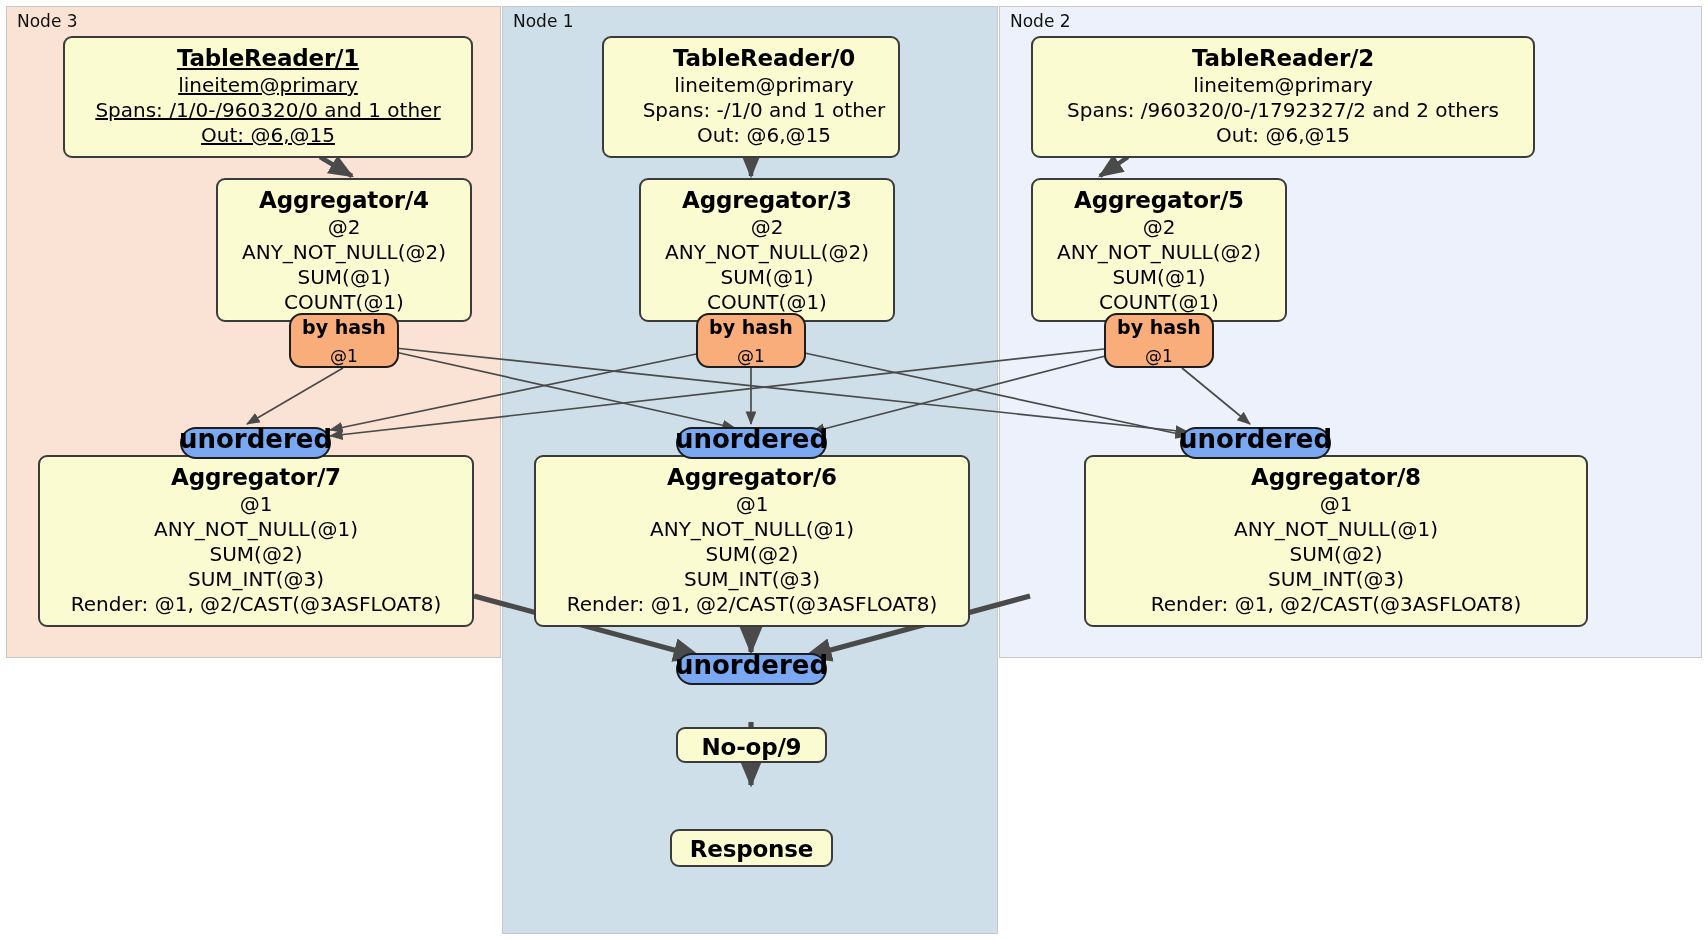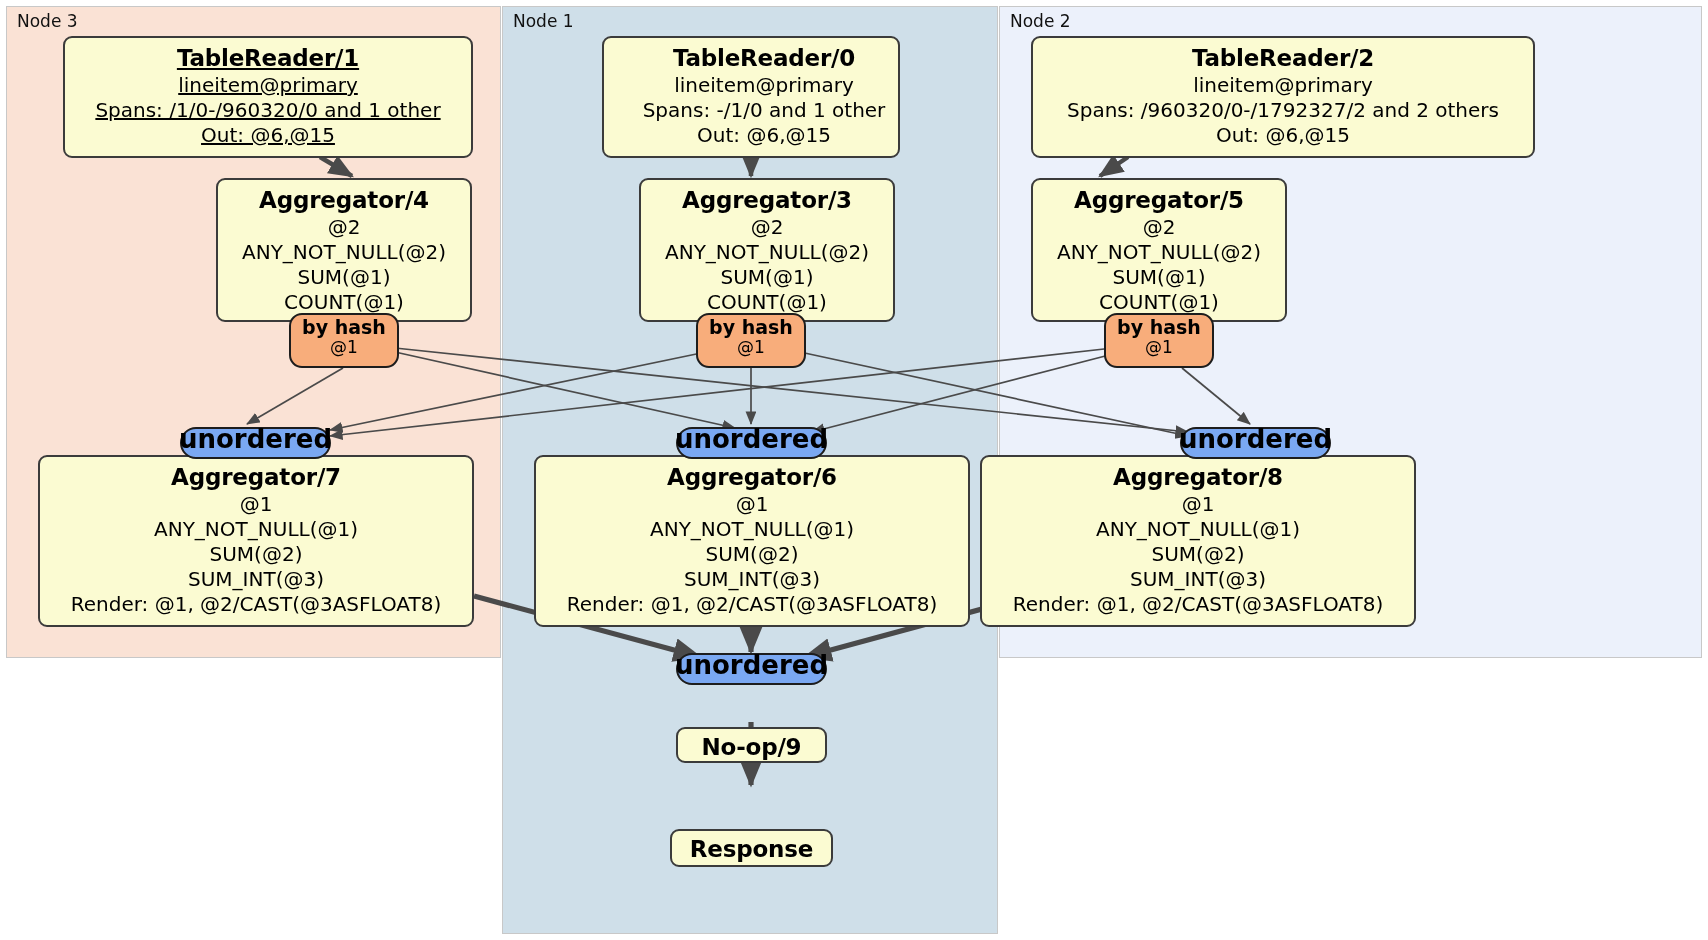--- a/index.html
+++ b/index.html
@@ -66,21 +66,21 @@
     box-sizing: border-box;
     border: 2px solid #1d1d1d;
     border-radius: 16px;
     text-align: center;
     color: #000000;
     font-weight: bold;
     z-index: 9;
     display: flex;
     flex-direction: column;
     align-items: center;
-    justify-content: flex-start;
+    justify-content: space-between;
   }
   .pill.hash {
     background: #f8ad7b;
     border-radius: 13px;
     padding-top: 2px;
   }
   .pill.hash .t1 {
     font-size: 19px;
     line-height: 21px;
     font-weight: bold;
@@ -242,21 +242,21 @@
 
   <div class="pbox" style="left:534px; top:455px; width:436px; height:172px;">
     <div class="ttl">Aggregator/6</div>
     <div class="ln">@1</div>
     <div class="ln">ANY_NOT_NULL(@1)</div>
     <div class="ln">SUM(@2)</div>
     <div class="ln">SUM_INT(@3)</div>
     <div class="ln">Render: @1, @2/CAST(@3ASFLOAT8)</div>
   </div>
 
-  <div class="pbox" style="left:980px; top:455px; width:436px; height:172px;">
+  <div class="pbox" style="left:1084px; top:455px; width:504px; height:172px;">
     <div class="ttl">Aggregator/8</div>
     <div class="ln">@1</div>
     <div class="ln">ANY_NOT_NULL(@1)</div>
     <div class="ln">SUM(@2)</div>
     <div class="ln">SUM_INT(@3)</div>
     <div class="ln">Render: @1, @2/CAST(@3ASFLOAT8)</div>
   </div>
 
   <div class="pill unordered" style="left:676px; top:653px; width:151px; height:32px;">
     <div class="t1">unordered</div>

